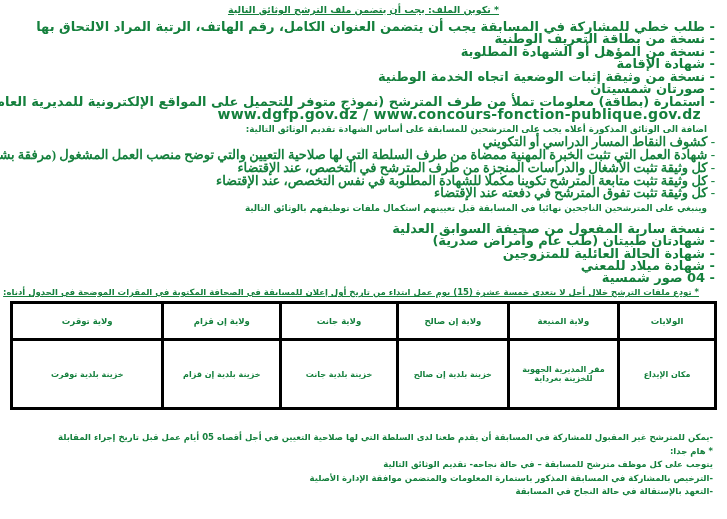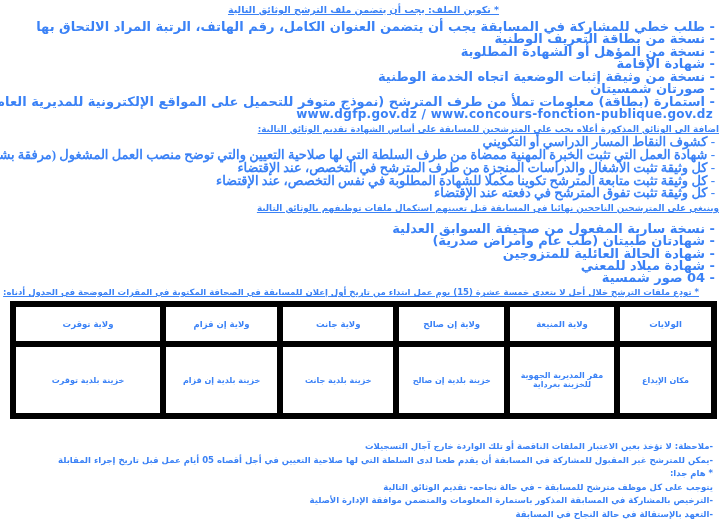--- a/index.html
+++ b/index.html
@@ -1,20 +1,20 @@
 <!DOCTYPE html>
 <html lang="ar" dir="rtl"><head>
 <meta charset="utf-8">
 <style>
   html,body{margin:0;padding:0;background:#ffffff;}
   .page{
     position:relative;
     width:727px;height:519px;
     background:#ffffff;
-    color:#3b82f6;
+    color:#15803d;
     font-family:"DejaVu Sans", sans-serif;
     font-weight:bold;
     direction:rtl;
     overflow:hidden;
     box-sizing:border-box;
     padding-top:3px;
   }
   .title{
     text-align:center;
     font-size:9.5px;
@@ -26,54 +26,53 @@
   .line{
     font-size:13px;
     line-height:12.45px;
     padding-right:12px;
     white-space:nowrap;
     text-align:right;
   }
   .s2-line{line-height:12.8px;font-family:Liberation Serif, serif;}
   .s3-line{line-height:12.2px;}
   .www{
-    font-size:12px;
+    font-size:14px;
     line-height:13px;
-    padding-right:14px;
+    padding-right:26px;
     text-align:right;
     white-space:nowrap;
     letter-spacing:0.3px;
   }
   .heading{
     font-size:8.8px;
     line-height:14px;
     margin-top:1px;
-    padding-right:8px;
-    text-decoration:underline;
+    padding-right:20px;
     white-space:nowrap;
     text-align:right;
   }
   .gap8{height:8px;}
   .deposit{
     font-size:8.5px;
     line-height:13px;
     margin-top:2px;
     padding-right:28px;
     text-decoration:underline;
     white-space:nowrap;
     text-align:right;
   }
   table.deposit-table{
     border-collapse:collapse;
     margin:2px 10px 0 8px;
     width:707px;
     table-layout:fixed;
   }
   table.deposit-table th, table.deposit-table td{
-    border:6px solid #000000;
+    border:3px solid #000000;
     text-align:center;
     vertical-align:middle;
     font-weight:bold;
     padding:1px 2px;
     overflow:hidden;
   }
   table.deposit-table th{height:32px;font-size:8.5px;white-space:nowrap;}
   table.deposit-table td{height:64px;font-size:8px;}
   .c0{width:13.6%;} .c1{width:15.6%;} .c2{width:15.7%;}
   .c3{width:16.6%;} .c4{width:16.7%;} .c5{width:21.8%;}
@@ -138,21 +137,20 @@
       <td>مقر المديرية الجهوية للخزينة بغرداية</td>
       <td>خزينة بلدية إن صالح</td>
       <td>خزينة بلدية جانت</td>
       <td>خزينة بلدية إن قزام</td>
       <td>خزينة بلدية توقرت</td>
     </tr>
   </tbody>
     </table>
 
   <div class="notes">
-    <div class="note">-ملاحظة: لا تؤخذ بعين الاعتبار الملفات الناقصة أو تلك الواردة خارج آجال التسجيلات</div>
     <div class="note">-يمكن للمترشح غير المقبول للمشاركة في المسابقة أن يقدم طعنا لدى السلطة التي لها صلاحية التعيين في أجل أقصاه 05 أيام عمل قبل تاريخ إجراء المقابلة</div>
     <div class="note">* هام جدا:</div>
     <div class="note">يتوجب على كل موظف مترشح للمسابقة – في حالة نجاحه- تقديم الوثائق التالية</div>
     <div class="note">-الترخيص بالمشاركة في المسابقة المذكور باستمارة المعلومات والمتضمن موافقة الإدارة الأصلية</div>
     <div class="note">-التعهد بالإستقالة في حالة النجاح في المسابقة</div>
   </div>
 
 </div>
 
 </body></html>

